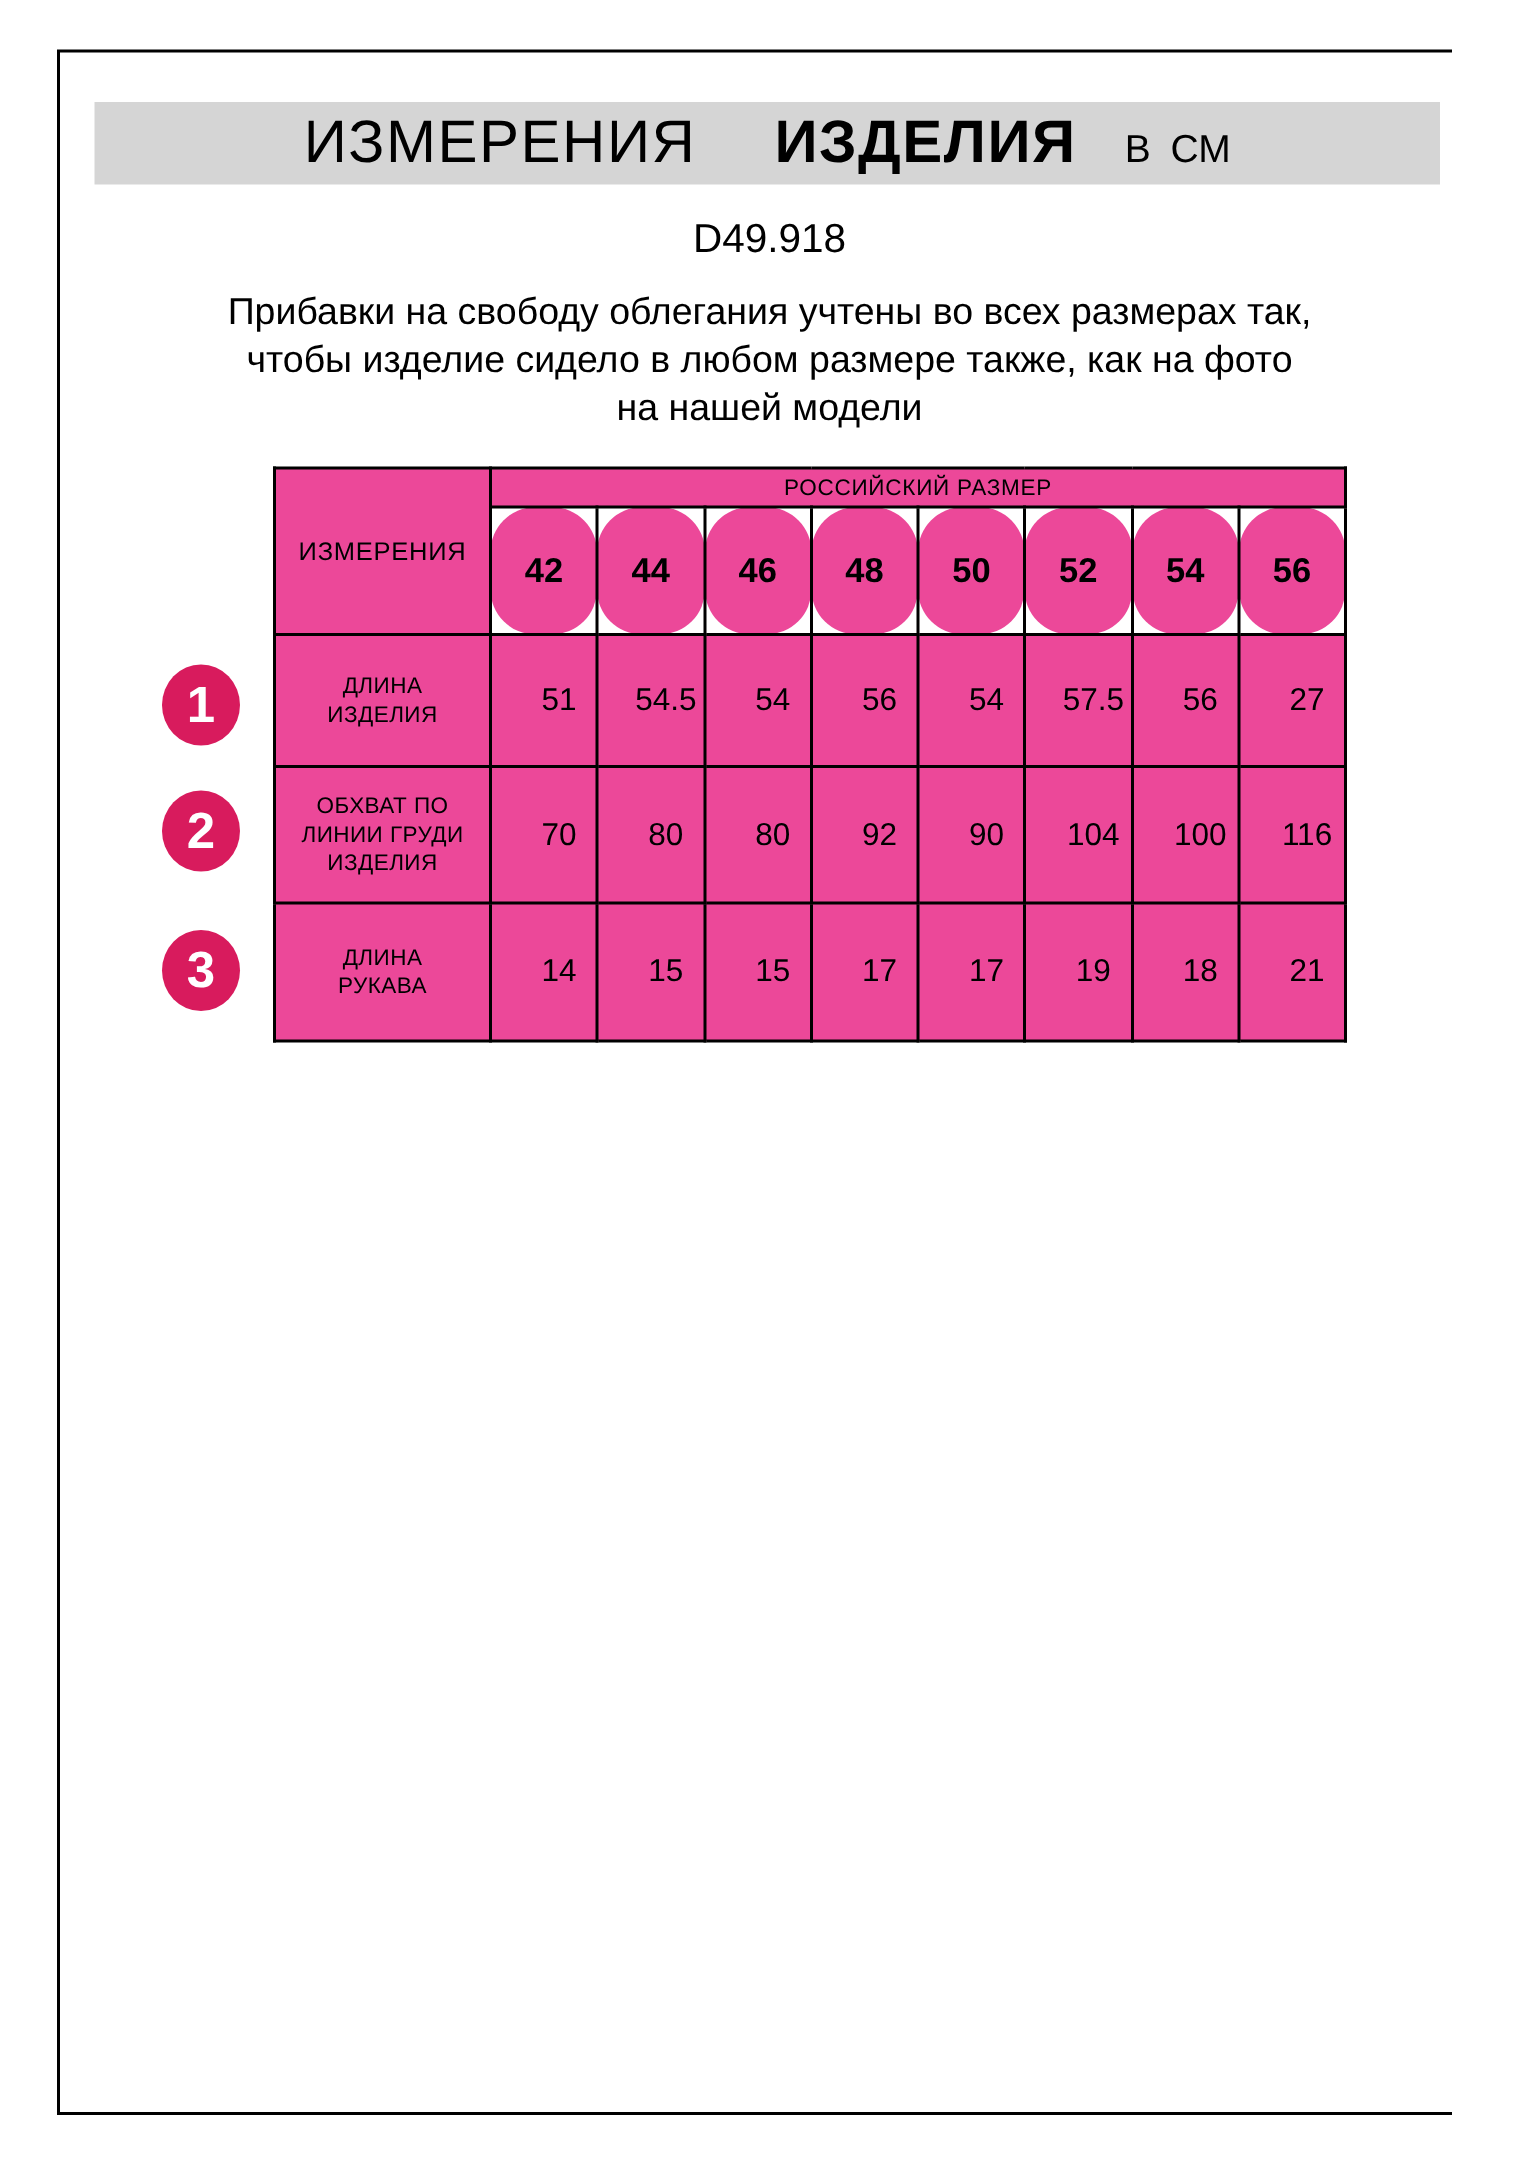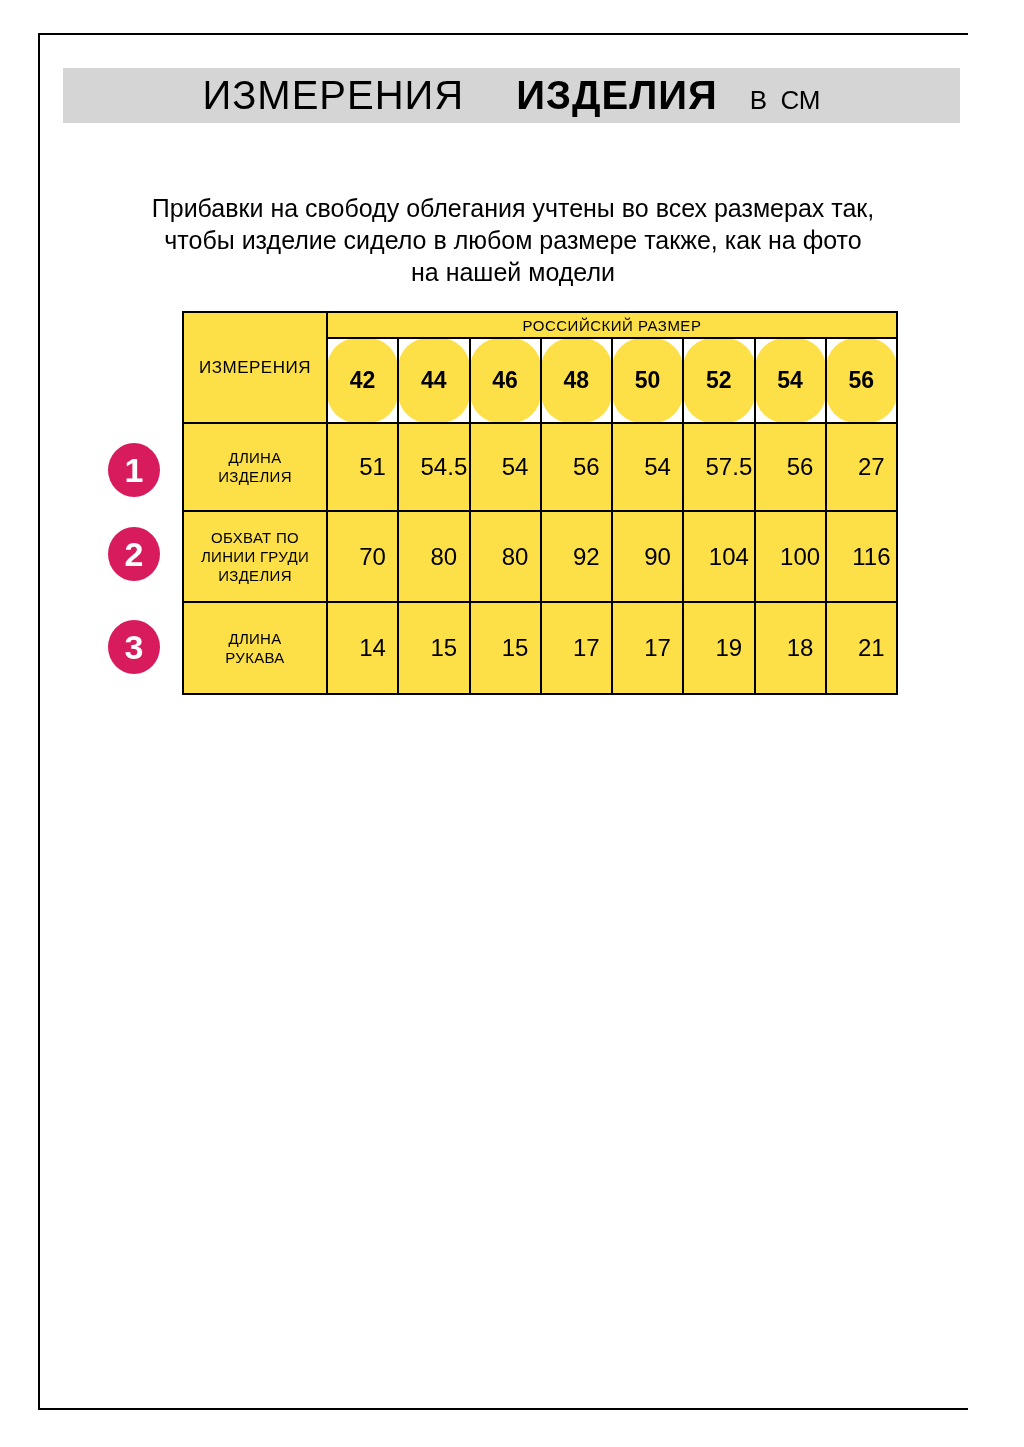--- a/index.html
+++ b/index.html
@@ -69,21 +69,21 @@
     position: absolute;
     left: 182px; top: 311px;
     width: 716px;
     table-layout: fixed;
     border-collapse: collapse;
   }
   table.size-table td {
     border: 2px solid #000000;
     text-align: center;
     vertical-align: middle;
-    background: #fde047;
+    background: #ec4899;
     margin-left: 28px;
   }
   td.corner-cell {
     font-size: 17px;
     letter-spacing: 0.5px;
   }
   td.group-cell {
     height: 26px;
     font-size: 15px;
     font-weight: 400;
@@ -94,21 +94,21 @@
     font-size: 23px;
     font-weight: 700;
     border-radius: 30px;
   }
   td.row-label {
     font-size: 15px;
     line-height: 19px;
     padding: 0 14px;
     letter-spacing: 0.3px;
   }
-  tr.data-row td.value-cell { font-size: 24px; font-weight: 400; padding-left: 20px; }
+  tr.data-row td.value-cell { font-size: 21px; font-weight: 400; padding-left: 20px; }
   tr.data-row-1 td { height: 88px; }
   tr.data-row-2 td { height: 91px; }
   tr.data-row-3 td { height: 92px; }
   .marker {
     position: absolute;
     left: 108px;
     width: 52px; height: 54px;
     border-radius: 50%;
     background: #d81b5d;
     color: #ffffff;
@@ -126,20 +126,21 @@
 <body>
 
 <div class="page">
 
   <div class="frame"></div>
 
   <div class="banner">
     <span class="t1">ИЗМЕРЕНИЯ</span><span class="t2">ИЗДЕЛИЯ</span><span class="t3">В СМ</span>
   </div>
 
+  <div class="model-code">D49.918</div>
 
   <div class="fit-note">
     <div>Прибавки на свободу облегания учтены во всех размерах так,</div>
     <div>чтобы изделие сидело в любом размере также, как на фото</div>
     <div>на нашей модели</div>
   </div>
 
   <div class="marker marker-1">1</div>
   <div class="marker marker-2">2</div>
   <div class="marker marker-3">3</div>

